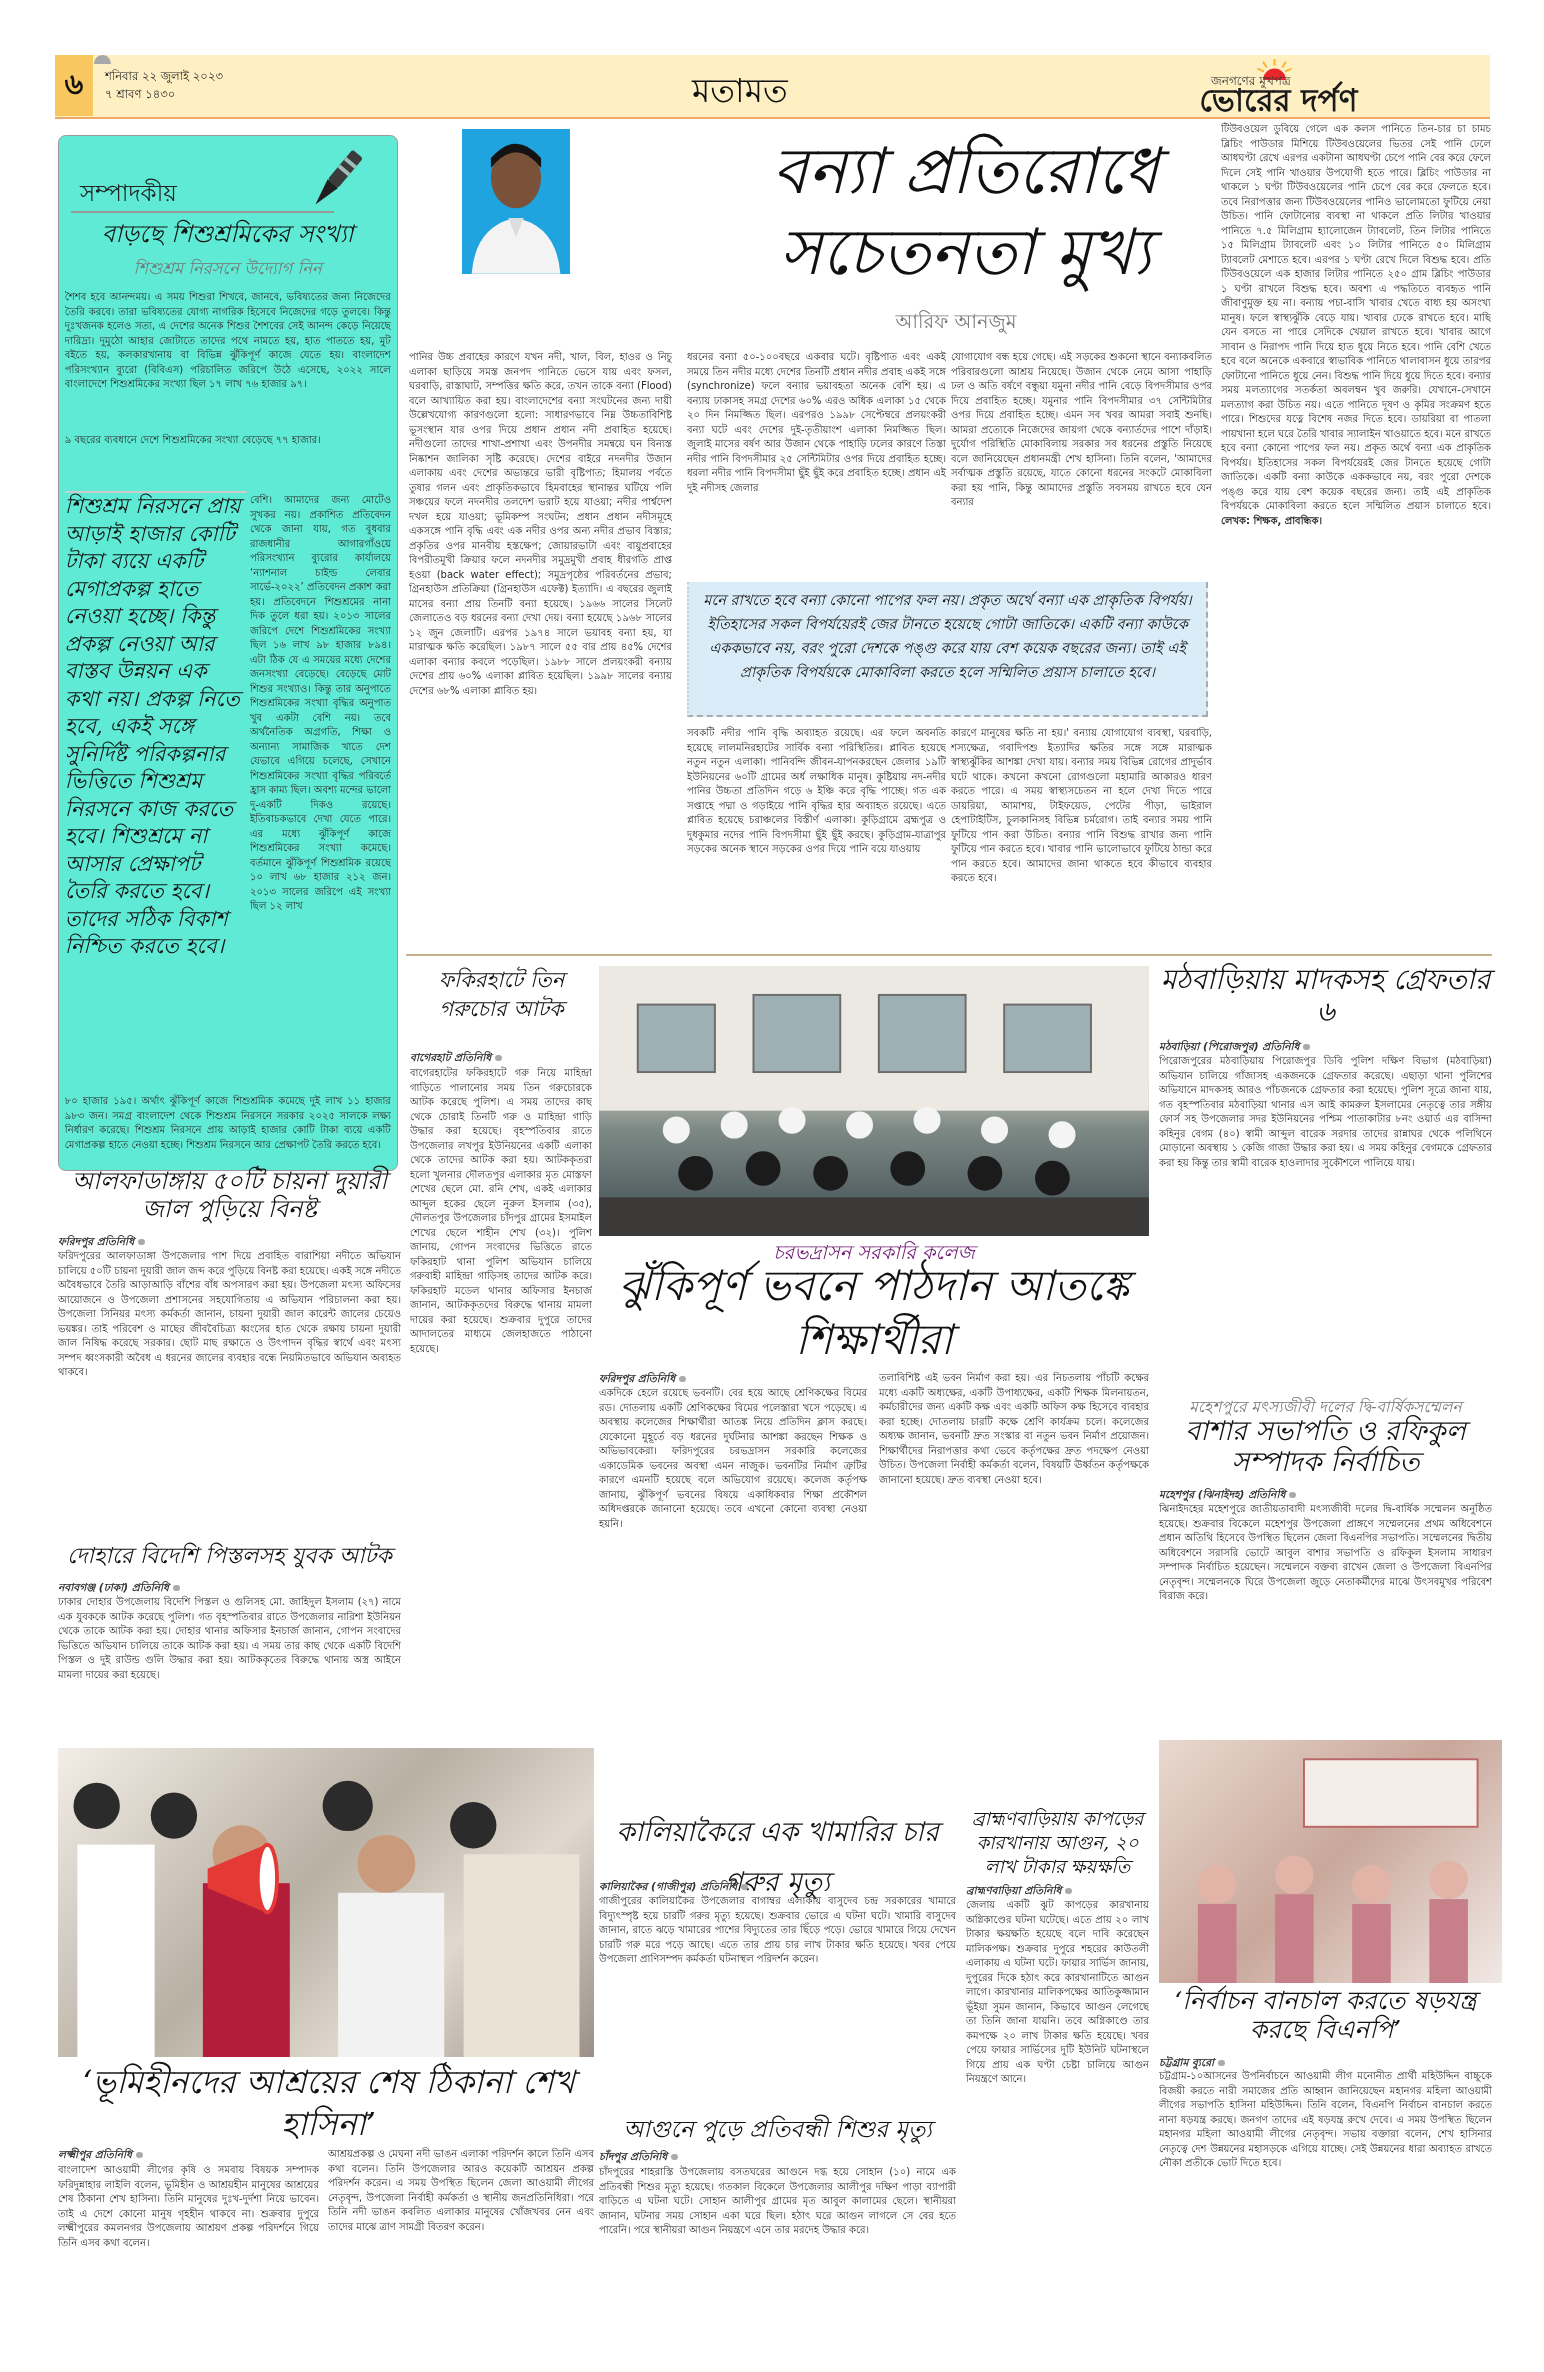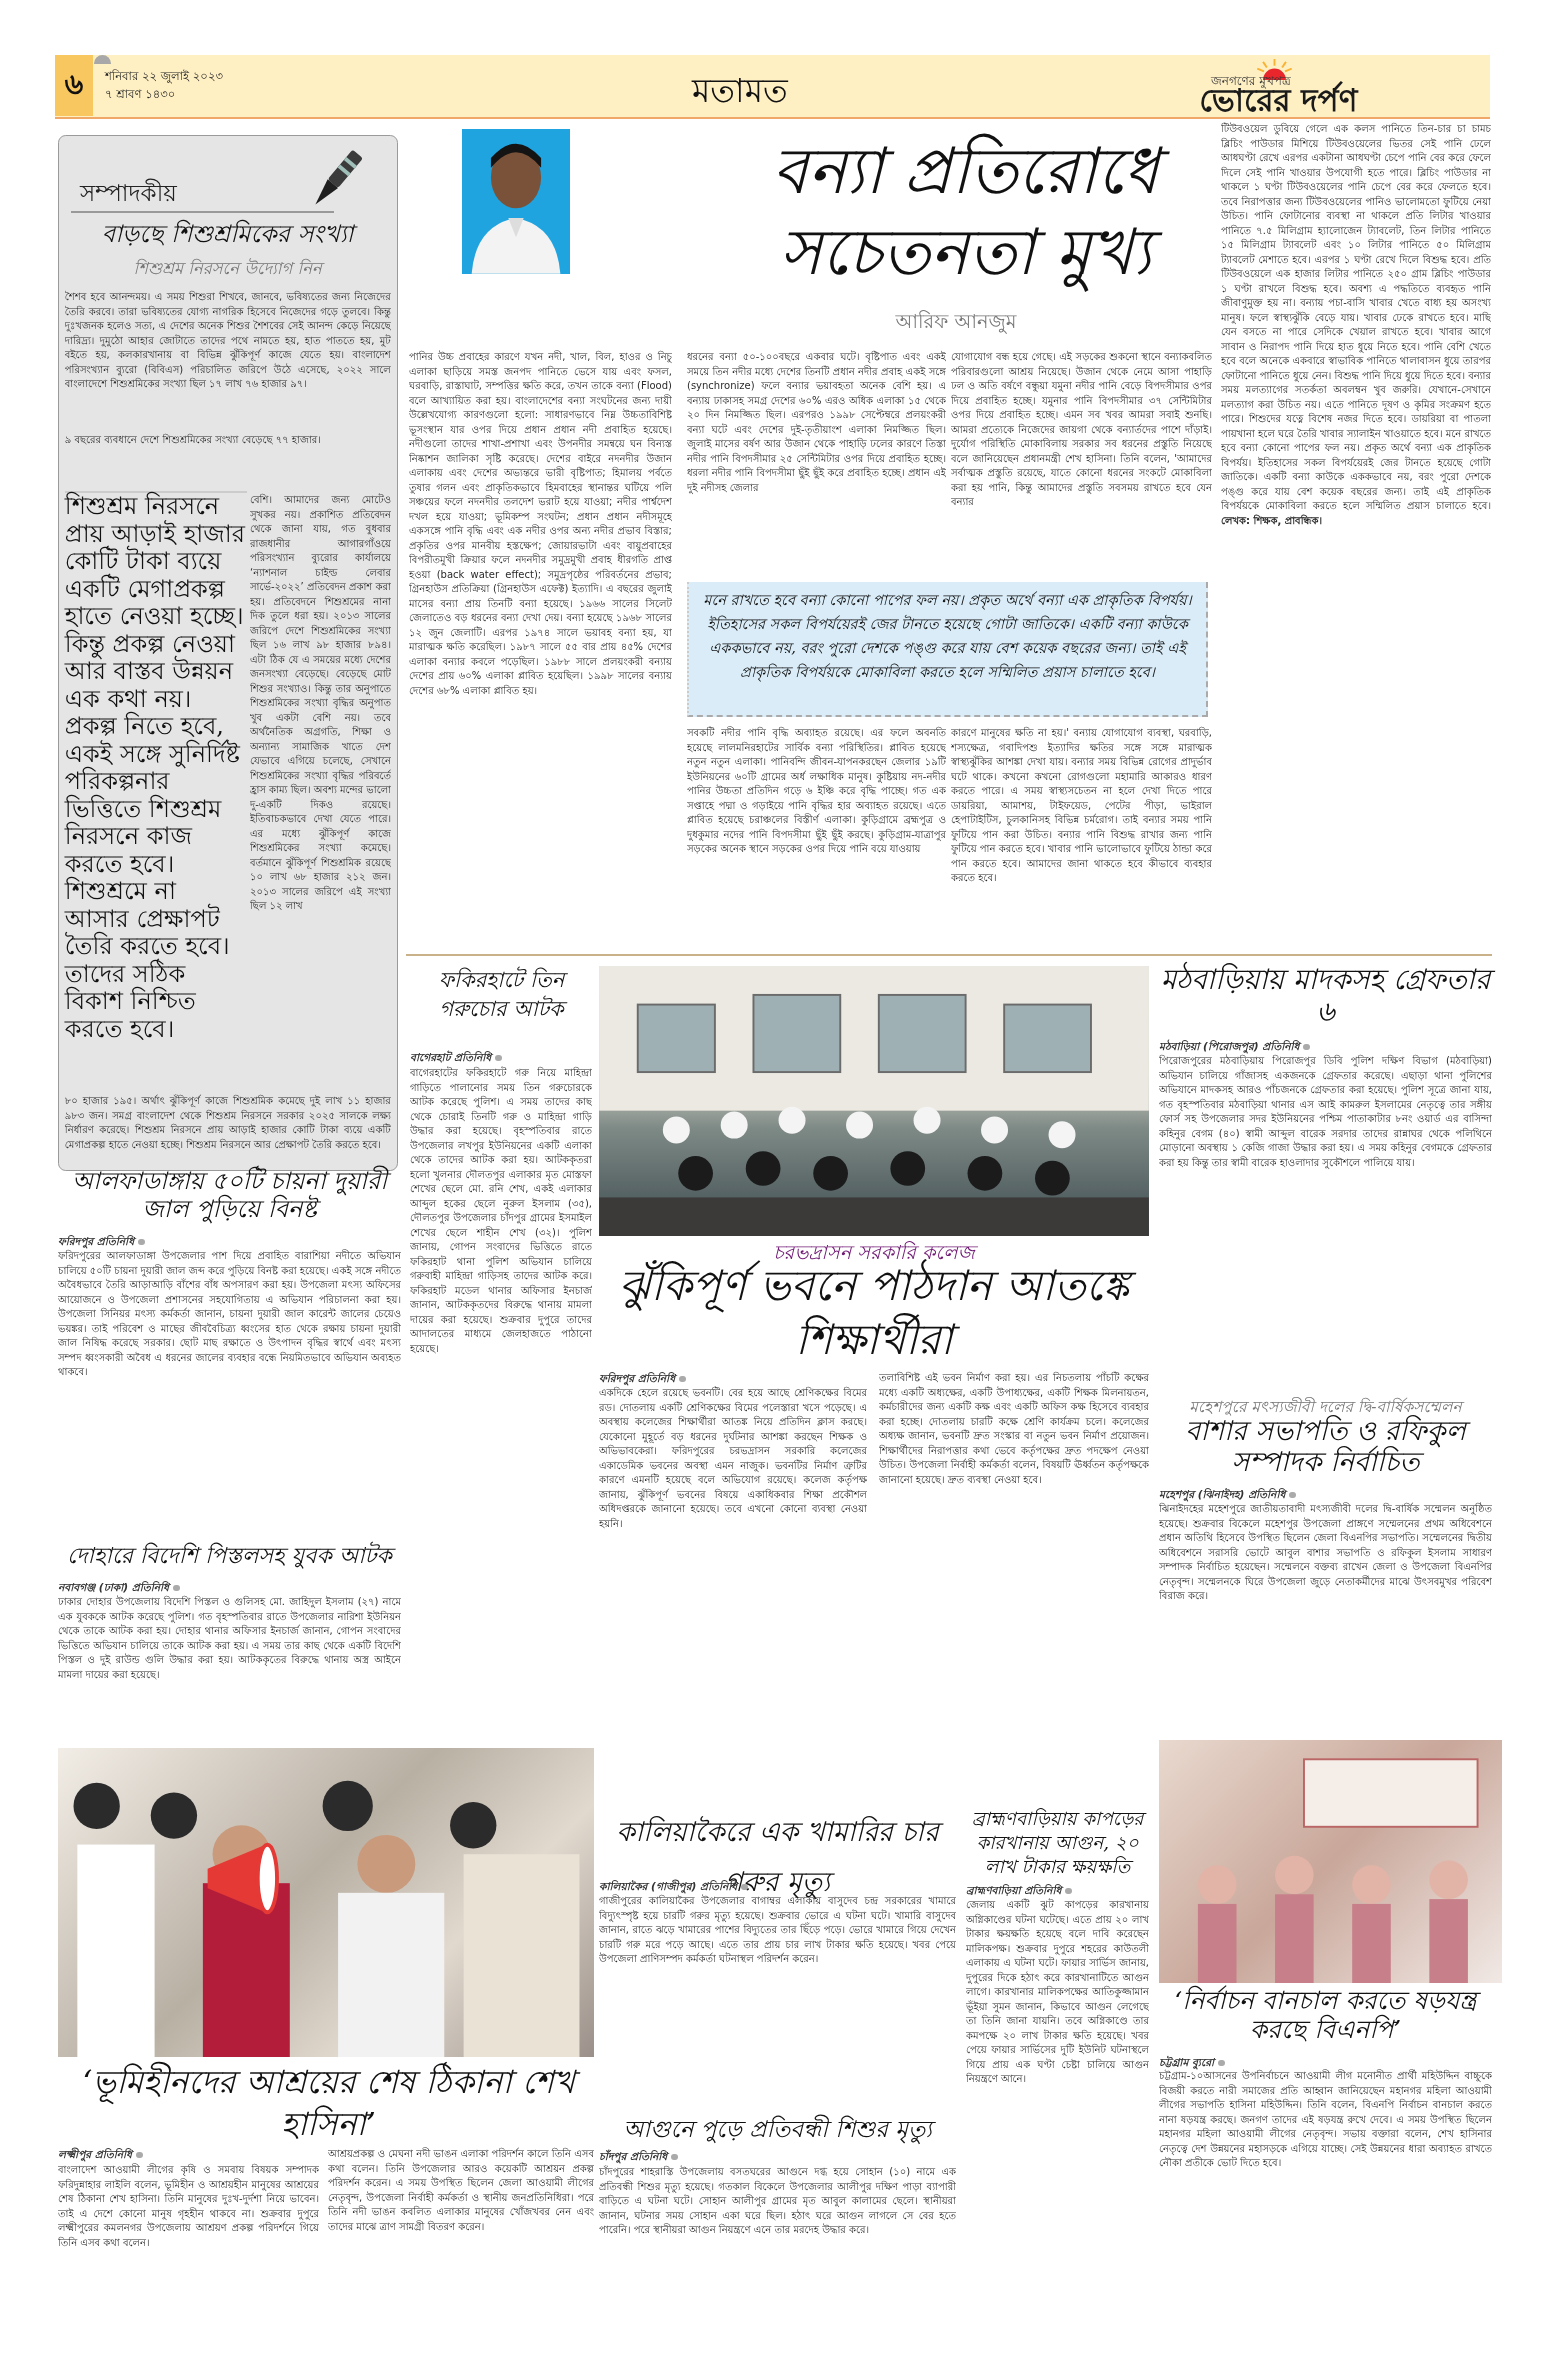--- a/index.html
+++ b/index.html
@@ -17,28 +17,28 @@
   #page-num-box { left: 0; top: 0; width: 38px; height: 61px; background: #f9c75f; display:flex; align-items:center; justify-content:center; font-size: 29px; font-weight: bold; color:#111; }
   #tab-notch { left: 39px; top: 0; width: 17.4px; height: 8.7px; background:#a8a8a8; border-radius: 8.7px 8.7px 0 0; }
   #date-block { left: 50px; top: 11.6px; font-size: 11.6px; line-height: 18.3px; color:#222; }
   #section-title { left: 637px; top: 9.7px; font-size: 33px; font-family: "DejaVu Serif", serif; color: #111; }
   #logo { left: 1125px; top: 3.9px; width: 290px; height: 56px; }
   #logo-tag { left: 31px; top: 13.5px; font-size: 12px; color: #333; }
   #logo-name { left: 19.3px; top: 17.4px; font-size: 31px; font-weight: bold; color: #1a1a1a; font-family: "DejaVu Serif", serif; }
   #logo-sun { left: 75px; top: 0; width: 39px; height: 21px; }
 
   
-  #editorial { left: 58px; top: 135px; width: 340px; height: 1036px; border: 1.9px solid #9a9a9a; border-radius: 7.7px; background:#e5e5e5; }
+  #editorial { left: 58px; top: 135px; width: 340px; height: 1036px; border: 1.9px solid #9a9a9a; border-radius: 7.7px; background:#5eead4; }
   #ed-label { left: 21px; top: 39px; font-size: 23px; font-family: "DejaVu Serif", serif; color:#222; }
   #ed-rule { left: 11.6px; top: 75px; width: 263px; height: 1.9px; background: #999; }
   #pen-icon { left: 243px; top: 9.7px; width: 68px; height: 68px; }
   #ed-headline { left: 7.7px; top: 85px; width: 322px; font-size: 24px; }
   #ed-subhead { left: 7.7px; top: 124px; width: 322px; font-size: 16.4px; color: #777; }
   #ed-p1 { left: 5.8px; top: 154px; width: 326px; height: 141px; }
-  #ed-pull { left: 5.8px; top: 357px; width: 182px; font-size: 24px; line-height: 27.5px; font-family: "DejaVu Serif", serif; color:#111; }
+  #ed-pull { left: 5.8px; top: 357px; width: 182px; font-size: 21px; line-height: 27.5px; font-family: "DejaVu Serif", serif; font-style: italic; color:#111; }
   #ed-p2 { left: 5.8px; top: 297px; width: 326px; height: 58px; }
   #ed-p3 { left: 191px; top: 357px; width: 141px; height: 599px; }
   #ed-p4 { left: 5.8px; top: 958px; width: 326px; height: 72px; }
   .ed-top-rule { left: 5.8px; top: 355px; width: 182px; height: 1.9px; background:#ccc; }
 
   
   #author-photo { left: 462px; top: 129px; width: 108px; height: 145px; background: #1fa4df; overflow:hidden; }
   #main-headline { left: 676px; top: 131px; width: 579px; font-size: 64px; line-height: 81px; }
   #main-byline { left: 840px; top: 307px; width: 232px; font-size: 19.3px; color:#777; text-align:center; font-family:"DejaVu Serif", serif; }
   #pull-quote { left: 687px; top: 582px; width: 521px; height: 135px; background: #d9ecf7; border-right: 2.9px dashed #aaa; border-bottom: 2.9px dashed #aaa; border-left: 2.9px dotted #ccc; padding: 5.8px 13.5px; font-size: 14.5px; line-height: 24px; text-align:center; font-family: "DejaVu Serif", serif; font-style: italic; color:#111; }

